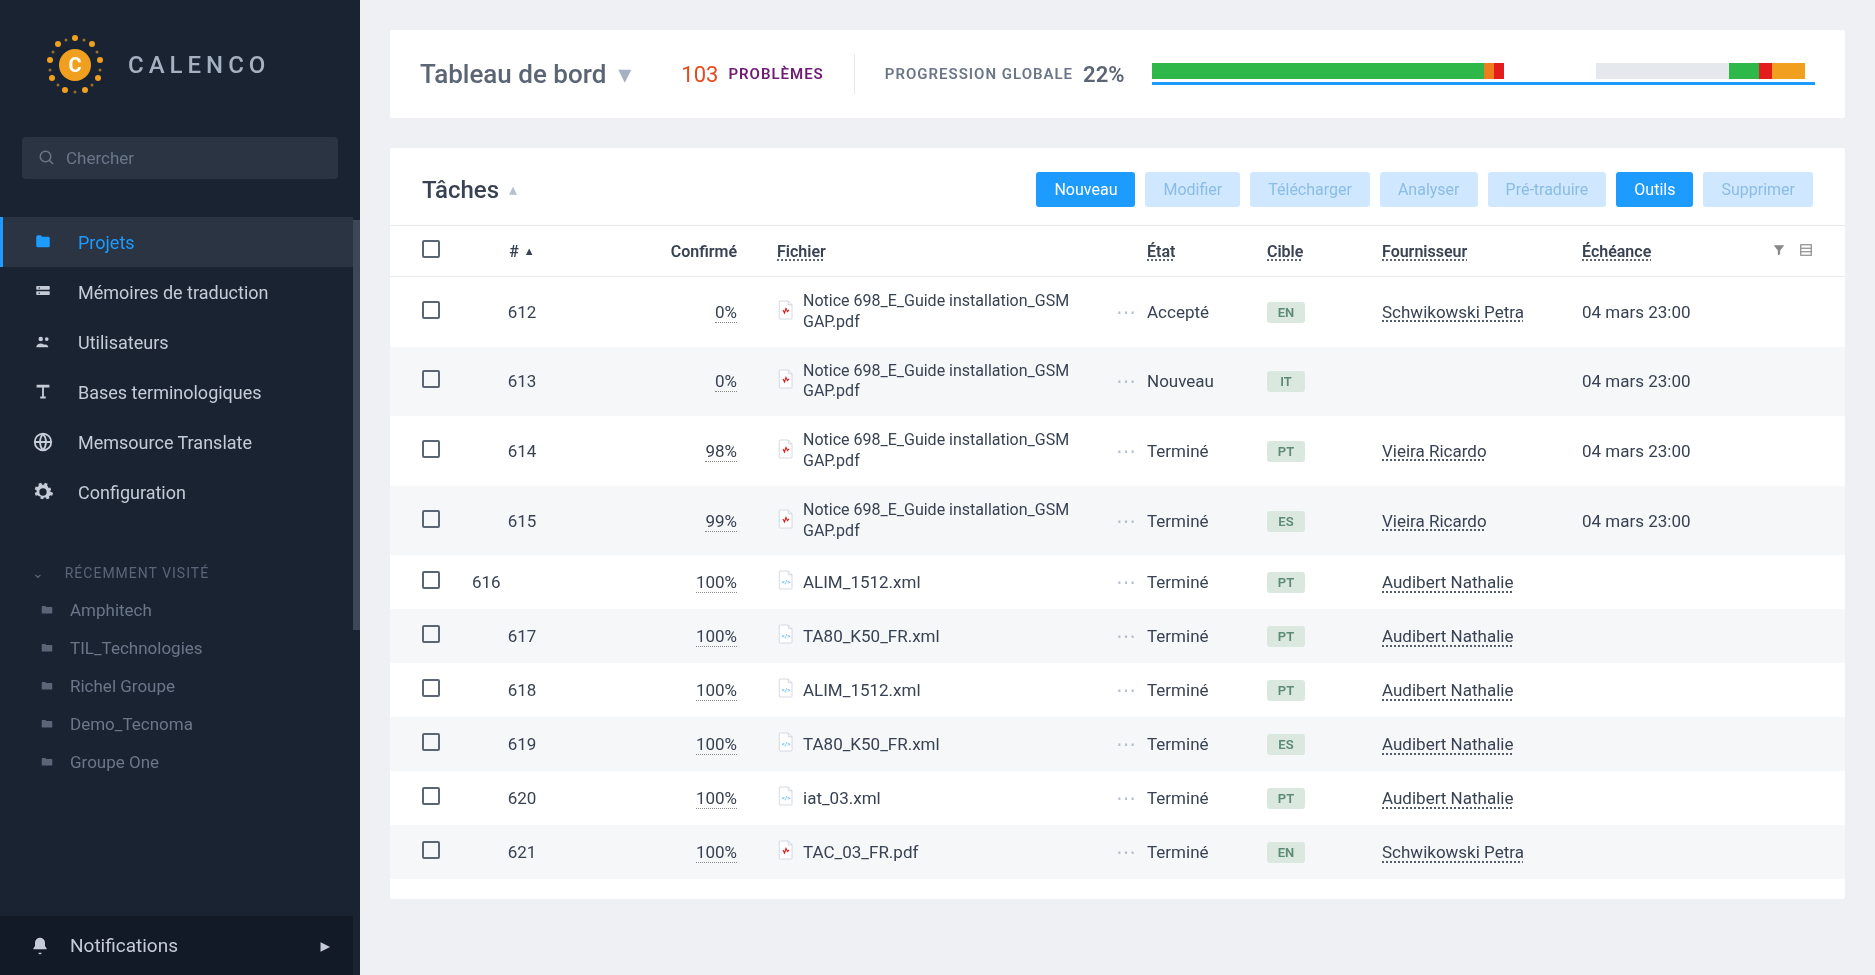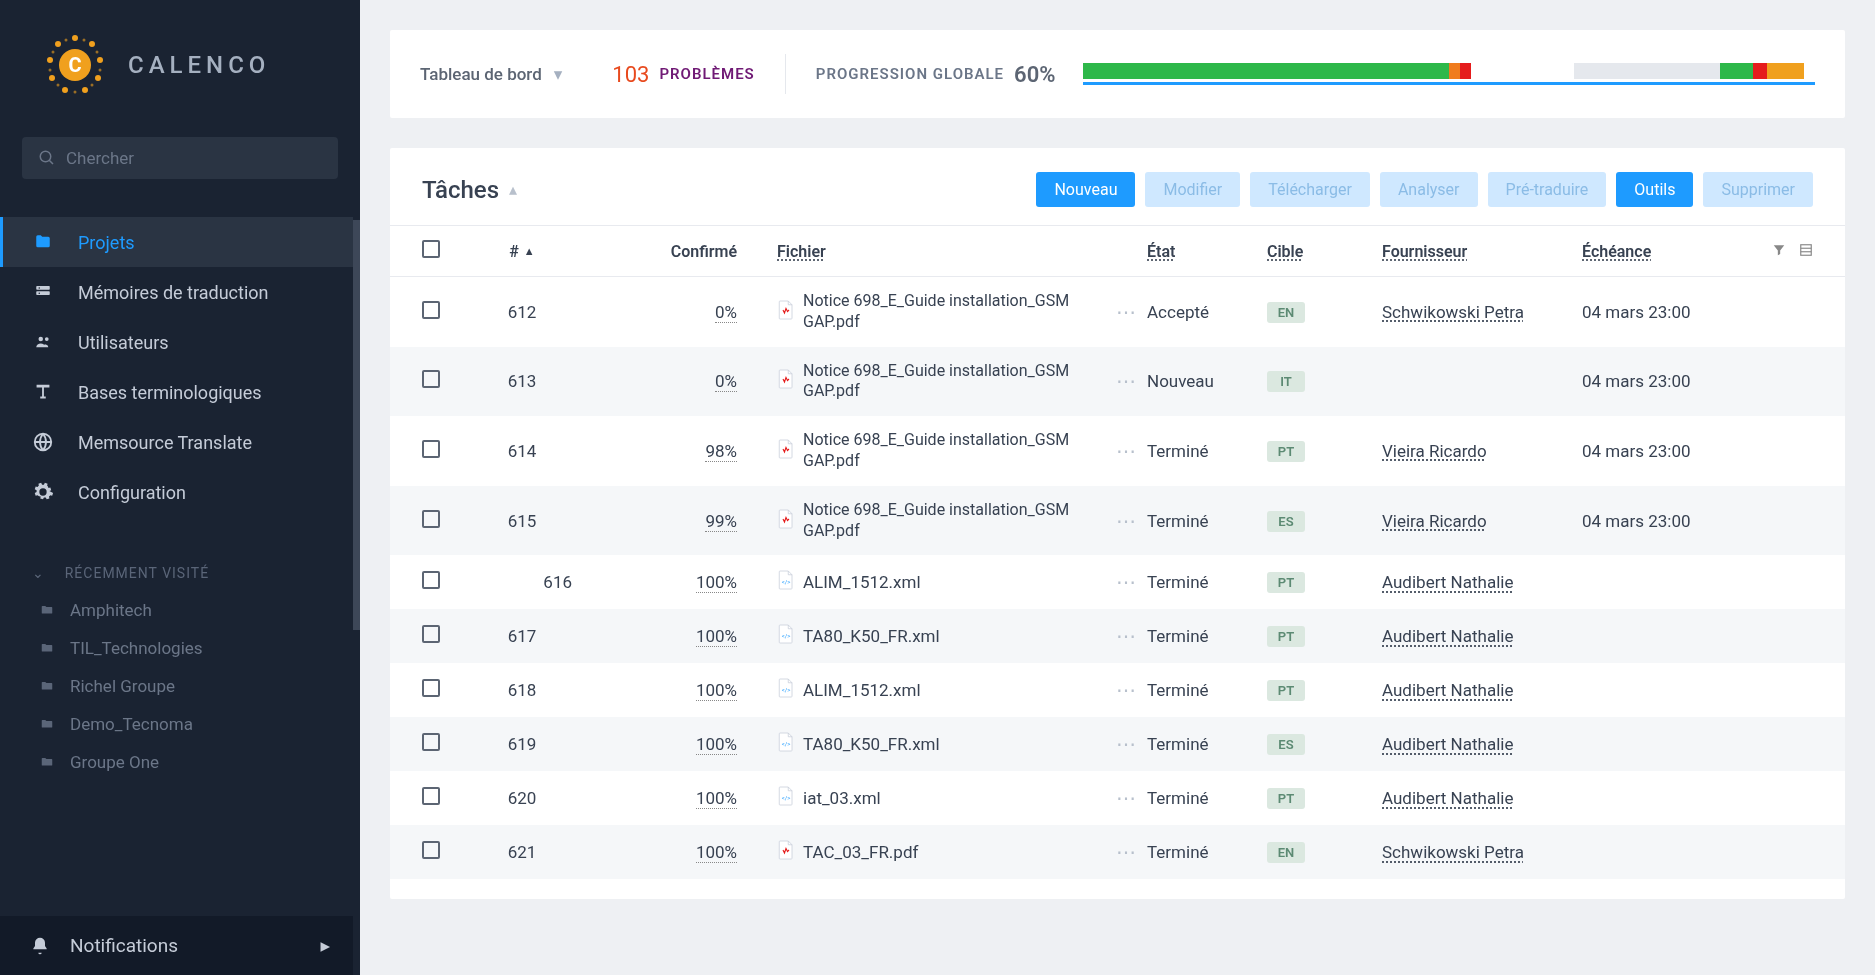--- a/index.html
+++ b/index.html
@@ -19,21 +19,21 @@
 .recent-header{display:flex;align-items:center;padding:10px 32px;font-size:14px;color:#5a6578;letter-spacing:1px}
 .recent-header .chevron{margin-right:20px}
 .recent-item{display:flex;align-items:center;padding:9px 38px;font-size:17px;color:#6b7688}
 .recent-item .folder-icon{width:18px;height:14px;margin-right:14px}
 .notif-bar{position:absolute;bottom:0;left:0;right:0;display:flex;align-items:center;padding:18px 30px;background:#121a28;font-size:19px;color:#c5ccd8}
 .notif-bar .chevron{margin-left:auto}
 .scrollbar-track{position:absolute;right:0;top:0;width:7px;height:100%;background:#1a2332}
 .scrollbar-thumb{position:absolute;right:0;top:220px;width:7px;height:410px;background:#3d4758}
 .main{flex:1;background:#eef0f3;padding:30px 30px 0 30px;overflow:hidden}
 .header-bar{background:#fff;border-radius:2px;padding:24px 30px;display:flex;align-items:center;margin-bottom:30px}
-.dashboard-title{font-size:17px;color:#5c6573;font-weight:500;display:flex;align-items:flex-end}
+.dashboard-title{font-size:26px;color:#5c6573;font-weight:500;display:flex;align-items:flex-end}
 .dashboard-title .chevron-down{margin-left:12px;color:#a5b0c0}
 .problems{margin-left:50px;display:flex;align-items:center;gap:10px}
 .problems-count{font-size:22px;color:#e84a1e;font-weight:400}
 .problems-label{font-size:15px;color:#701a75;font-weight:600;letter-spacing:1px}
 .divider-v{width:1px;height:40px;background:#e5e8ed;margin:0 30px}
 .progress-label{font-size:15px;color:#6b7688;font-weight:600;letter-spacing:1px}
 .progress-pct{font-size:22px;color:#5c6573;font-weight:600;margin-left:10px}
 .progress-bar{flex:1;margin-left:28px;height:22px;position:relative;border-bottom:3px solid #1e9bff}
 .progress-seg{position:absolute;top:0;bottom:3px;height:16px}
 .content-panel{background:#fff;border-radius:2px;padding:0 0 20px 0}
@@ -223,21 +223,21 @@
     <div class="dashboard-title">
       <span>Tableau de bord</span>
       <span class="chevron-down">▾</span>
     </div>
     <div class="problems">
       <span class="problems-count">103</span>
       <span class="problems-label">PROBLÈMES</span>
     </div>
     <div class="divider-v"></div>
     <span class="progress-label">PROGRESSION GLOBALE</span>
-    <span class="progress-pct">60%</span>
+    <span class="progress-pct">22%</span>
     <div class="progress-bar" id="progress-bar">
         <div class="progress-seg" style="left: 0%; width: 50%; background: rgb(46, 184, 74);"></div>
         <div class="progress-seg" style="left: 50%; width: 1.5%; background: rgb(240, 124, 30);"></div>
         <div class="progress-seg" style="left: 51.5%; width: 1.5%; background: rgb(229, 28, 28);"></div>
         <div class="progress-seg" style="left: 67%; width: 20%; background: rgb(229, 232, 237);"></div>
         <div class="progress-seg" style="left: 87%; width: 4.5%; background: rgb(46, 184, 74);"></div>
         <div class="progress-seg" style="left: 91.5%; width: 2%; background: rgb(229, 28, 28);"></div>
         <div class="progress-seg" style="left: 93.5%; width: 5%; background: rgb(240, 160, 30);"></div>
       </div>
   </div>
@@ -358,21 +358,21 @@
               </div>
             </div>
             <div class="more-cell"><span class="dots">⋯</span></div>
             <div class="col-state">Terminé</div>
             <div class="col-target"><span class="badge">ES</span></div>
             <div class="col-provider"><span class="provider-link">Vieira Ricardo</span></div>
             <div class="col-deadline">04 mars 23:00</div>
           </div>
           <div class="table-row">
             <div class="col-check"><span class="checkbox"></span></div>
-            <div class="col-num" style="text-align:right">616</div>
+            <div class="col-num" style="text-align:left">616</div>
             <div class="col-confirm"><span style="border-bottom:1px dotted #888">100%</span></div>
             <div class="col-file" style="padding-left:40px">
               <div class="file-cell">
                 <span><svg class="file-icon" viewBox="0 0 24 28">
                     <path d="M4 2h11l5 5v18a1 1 0 01-1 1H4a1 1 0 01-1-1V3a1 1 0 011-1z" fill="#fff" stroke="#c5ccd8"></path>
                     <path d="M15 2v5h5" fill="none" stroke="#c5ccd8"></path>
                     <text x="12" y="19" text-anchor="middle" fill="#1e9bff" font-size="8">&lt;/&gt;</text>
                   </svg></span>
                 <span class="file-name">ALIM_1512.xml</span>
               </div>

